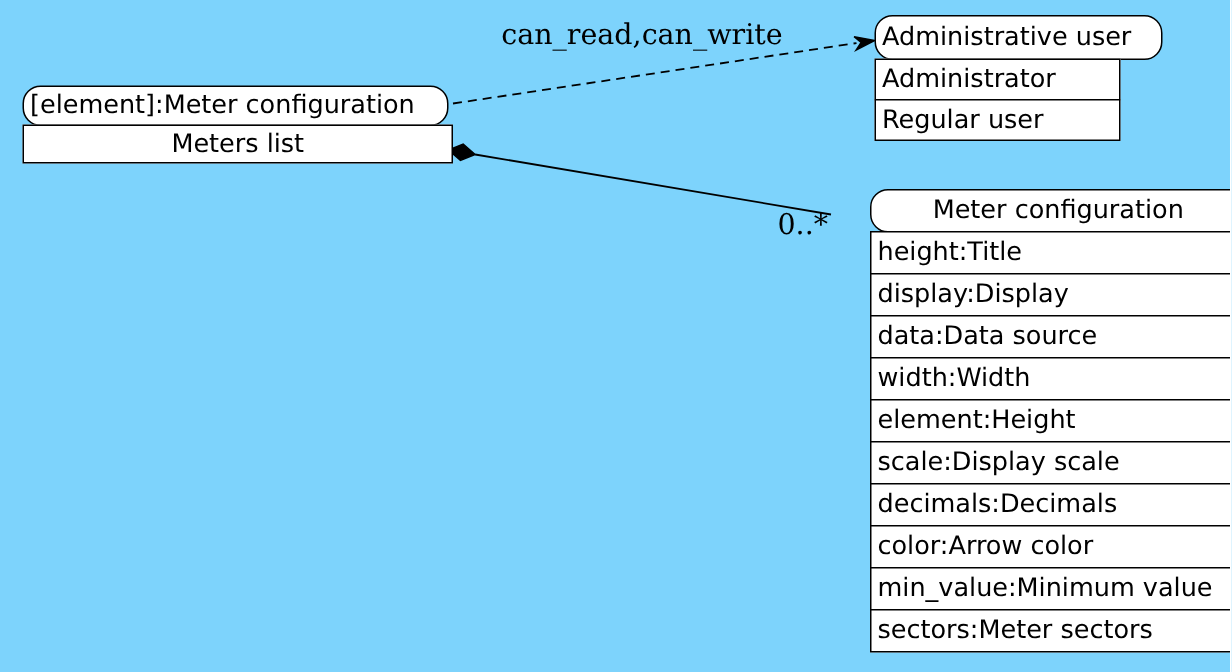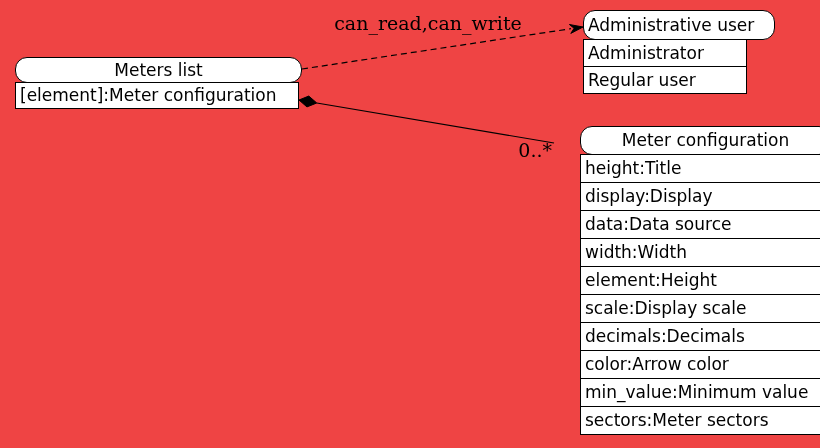--- a/index.html
+++ b/index.html
@@ -1,20 +1,20 @@
 <!DOCTYPE html>
 <html><head>
 <meta charset="utf-8">
 <style>
   html, body { margin: 0; padding: 0; background: #ffffff; }
   .canvas {
     position: relative;
     width: 820px;
     height: 448px;
-    background: #ef4444;
+    background: #7dd3fc;
     font-family: "DejaVu Sans", sans-serif;
     color: #000000;
     overflow: hidden;
   }
   .edges {
     position: absolute;
     left: 0; top: 0;
     width: 821px; height: 448px;
   }
   .node { position: absolute; }
@@ -48,22 +48,22 @@
     <polygon points="583,27 569.4,24.5 574.1,28.3 570.8,33.4" fill="#000000" stroke="#000000"></polygon>
     <line x1="316.8" y1="103" x2="554" y2="143" stroke="#000000" stroke-width="1.2"></line>
     <polygon points="299,100 306.96,106.91 316.75,102.99 308.78,96.07" fill="#000000" stroke="#000000"></polygon>
   </svg>
 
   <div class="edge-label" style="left:330px; top:12px; width:196px; text-align:center;">can_read,can_write</div>
 
   <div class="edge-label" style="left:508px; top:139px; width:44px; text-align:right;">0..*</div>
 
   <div class="node" style="left:15px; top:57px;">
+    <div class="cell field" style="width:284px; height:27px; line-height:25px;">[element]:Meter configuration</div>
     <div class="cell header" style="width:287px; height:26px; line-height:24px;">Meters list</div>
-    <div class="cell field" style="width:284px; height:27px; line-height:25px;">[element]:Meter configuration</div>
   </div>
 
   <div class="node" style="left:583px; top:10px;">
     <div class="cell header" style="width:192px; height:30px; line-height:28px; text-align:left;">Administrative user</div>
     <div class="cell field" style="width:164px; height:28px; line-height:26px;">Administrator</div>
     <div class="cell field" style="width:164px; height:28px; line-height:26px;">Regular user</div>
   </div>
 
   <div class="node" style="left:580px; top:126px;">
     <div class="cell header" style="width:251px; height:29px; line-height:27px;">Meter configuration</div>

